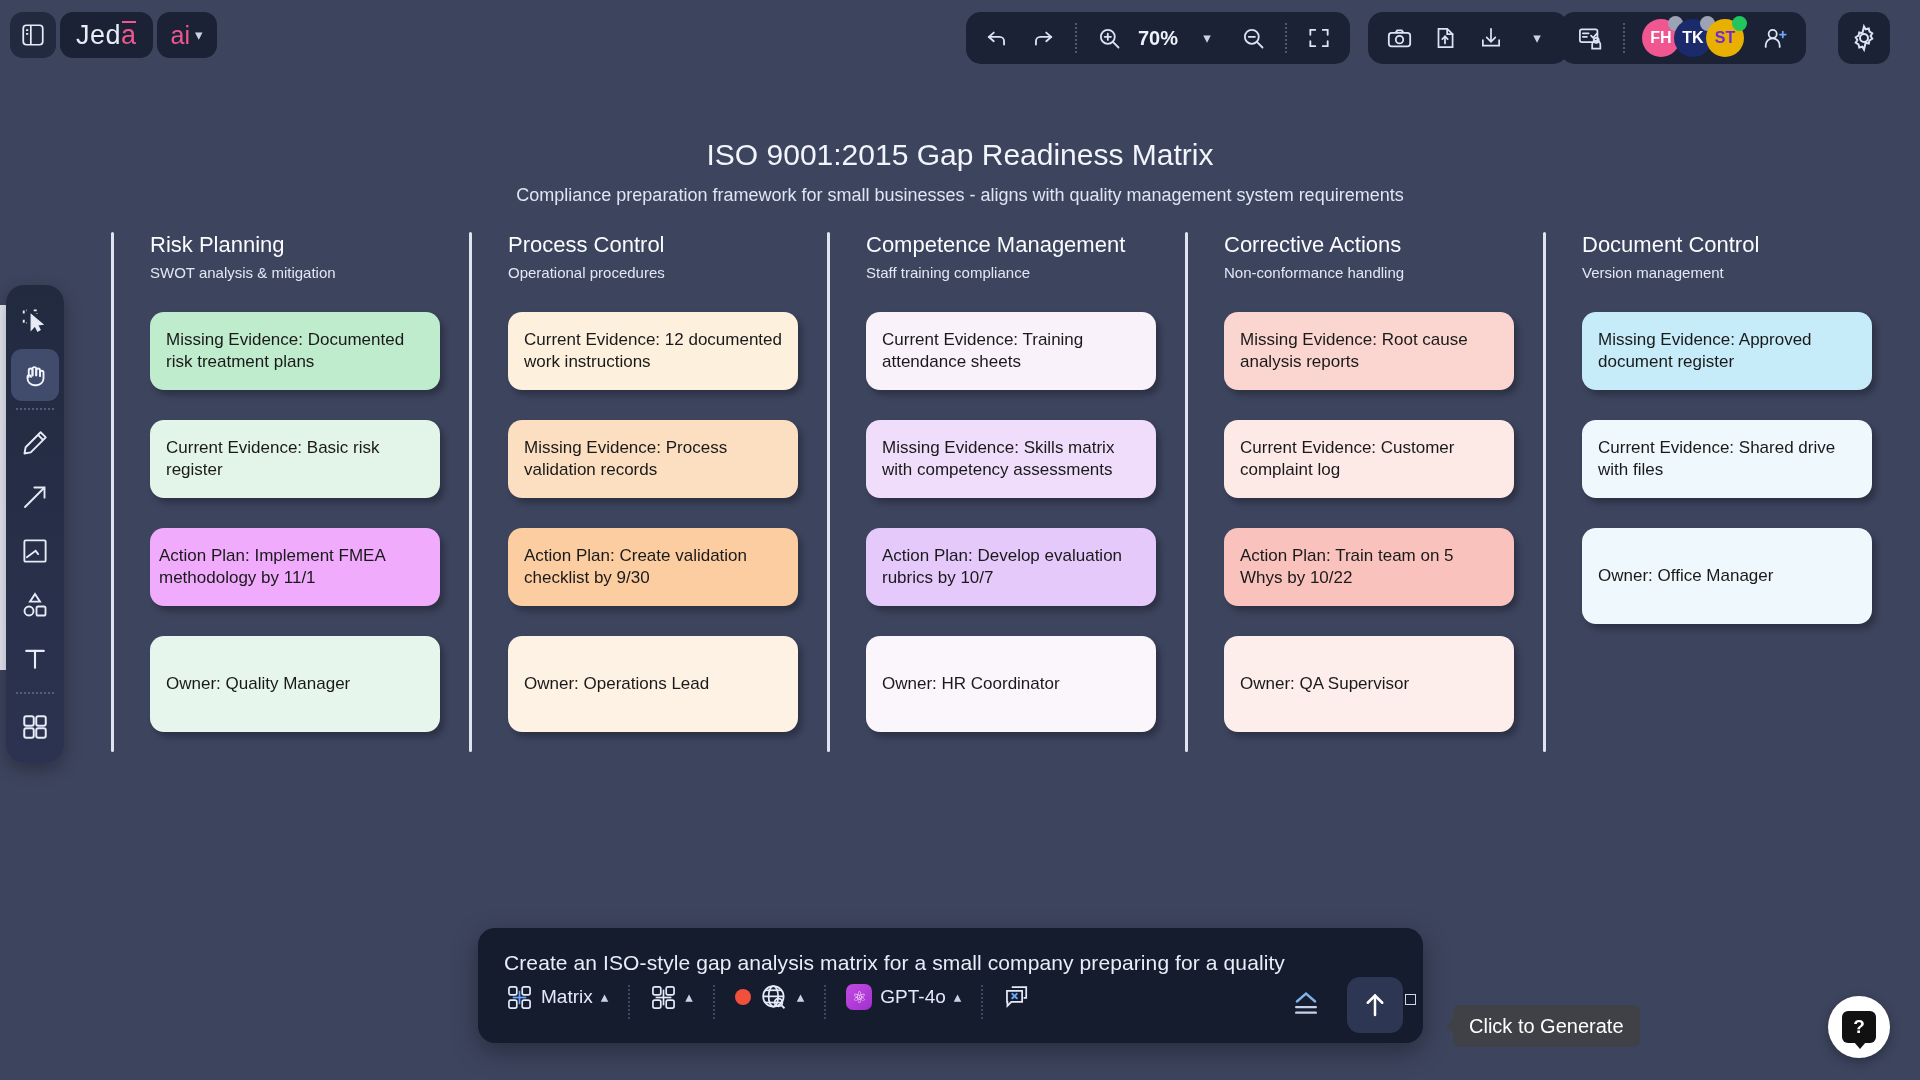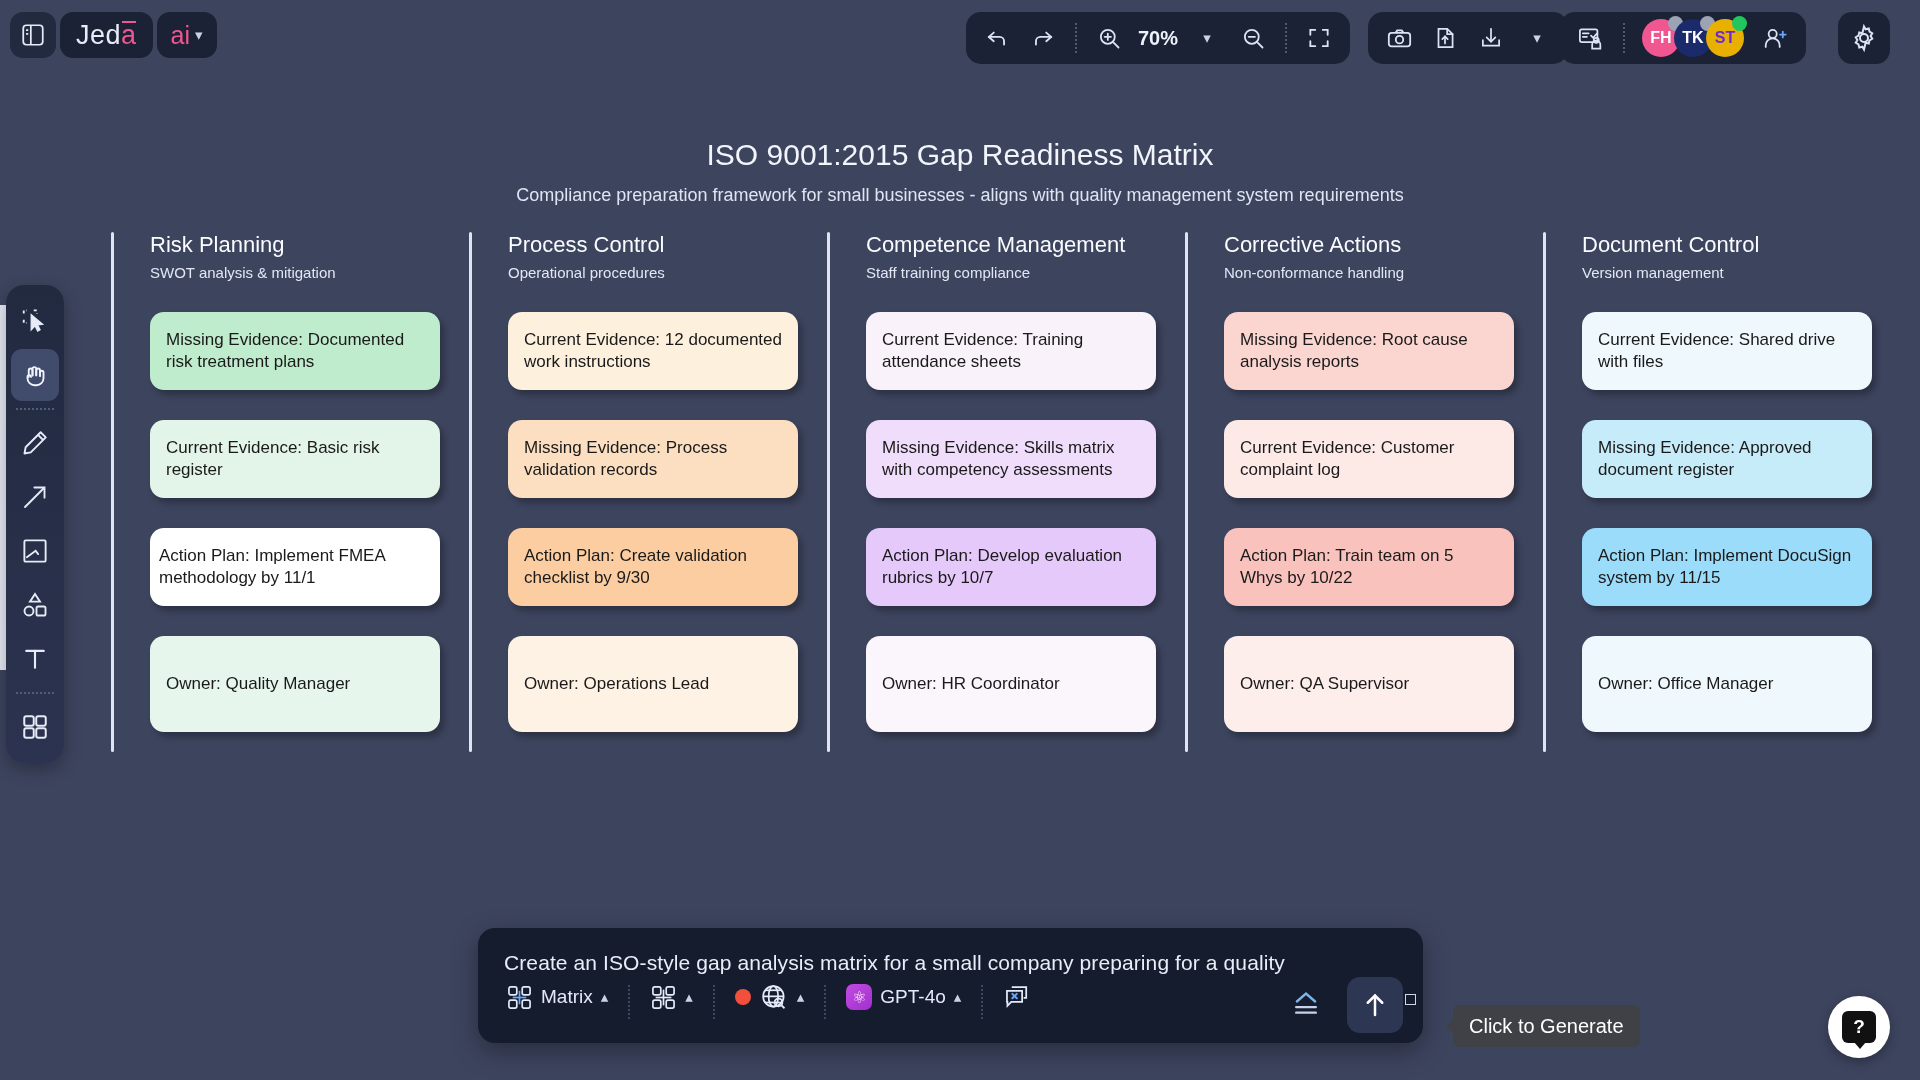--- a/index.html
+++ b/index.html
@@ -380,21 +380,21 @@
   <div class="canvas-title">ISO 9001:2015 Gap Readiness Matrix</div>
   <div class="canvas-sub">Compliance preparation framework for small businesses - aligns with quality management system requirements</div>
 
   <div class="matrix" id="matrix">
       <div class="mcol">
         <div class="col-title">Risk Planning</div>
         <div class="col-sub">SWOT analysis &amp; mitigation</div>
         <div class="col-body">
           <div class="card" style="background: rgb(191, 236, 205);">Missing Evidence: Documented risk treatment plans</div>
           <div class="card" style="background: rgb(227, 245, 232);">Current Evidence: Basic risk register</div>
-          <div class="card" style="background: #ffffff; padding-left: 9px;">Action Plan: Implement FMEA methodology by 11/1</div>
+          <div class="card" style="background: #f0abfc; padding-left: 9px;">Action Plan: Implement FMEA methodology by 11/1</div>
           <div class="card owner" style="background: rgb(230, 246, 236);">Owner: Quality Manager</div>
         </div>
       </div>
       <div class="mcol">
         <div class="col-title">Process Control</div>
         <div class="col-sub">Operational procedures</div>
         <div class="col-body">
           <div class="card" style="background: rgb(253, 240, 221);">Current Evidence: 12 documented work instructions</div>
           <div class="card" style="background: rgb(251, 223, 192);">Missing Evidence: Process validation records</div>
           <div class="card" style="background: rgb(251, 205, 161);">Action Plan: Create validation checklist by 9/30</div>
@@ -418,23 +418,22 @@
           <div class="card" style="background: rgb(251, 213, 208);">Missing Evidence: Root cause analysis reports</div>
           <div class="card" style="background: rgb(253, 234, 231);">Current Evidence: Customer complaint log</div>
           <div class="card" style="background: rgb(249, 194, 189);">Action Plan: Train team on 5 Whys by 10/22</div>
           <div class="card owner" style="background: rgb(253, 238, 235);">Owner: QA Supervisor</div>
         </div>
       </div>
       <div class="mcol">
         <div class="col-title">Document Control</div>
         <div class="col-sub">Version management</div>
         <div class="col-body">
+          <div class="card" style="background: rgb(198, 236, 250);">Missing Evidence: Approved document register</div>
           <div class="card" style="background: rgb(238, 248, 253);">Current Evidence: Shared drive with files</div>
-          <div class="card" style="background: rgb(198, 236, 250);">Missing Evidence: Approved document register</div>
-          <div class="card" style="background: rgb(154, 220, 250);">Action Plan: Implement DocuSign system by 11/15</div>
           <div class="card owner" style="background: rgb(238, 248, 253);">Owner: Office Manager</div>
         </div>
       </div>
     </div>
 
   <div class="promptbar">
     <div class="prompt-text">Create an ISO-style gap analysis matrix for a small company preparing for a quality</div>
     <div class="resize-grip"></div>
 
     <div class="prompt-tools">

